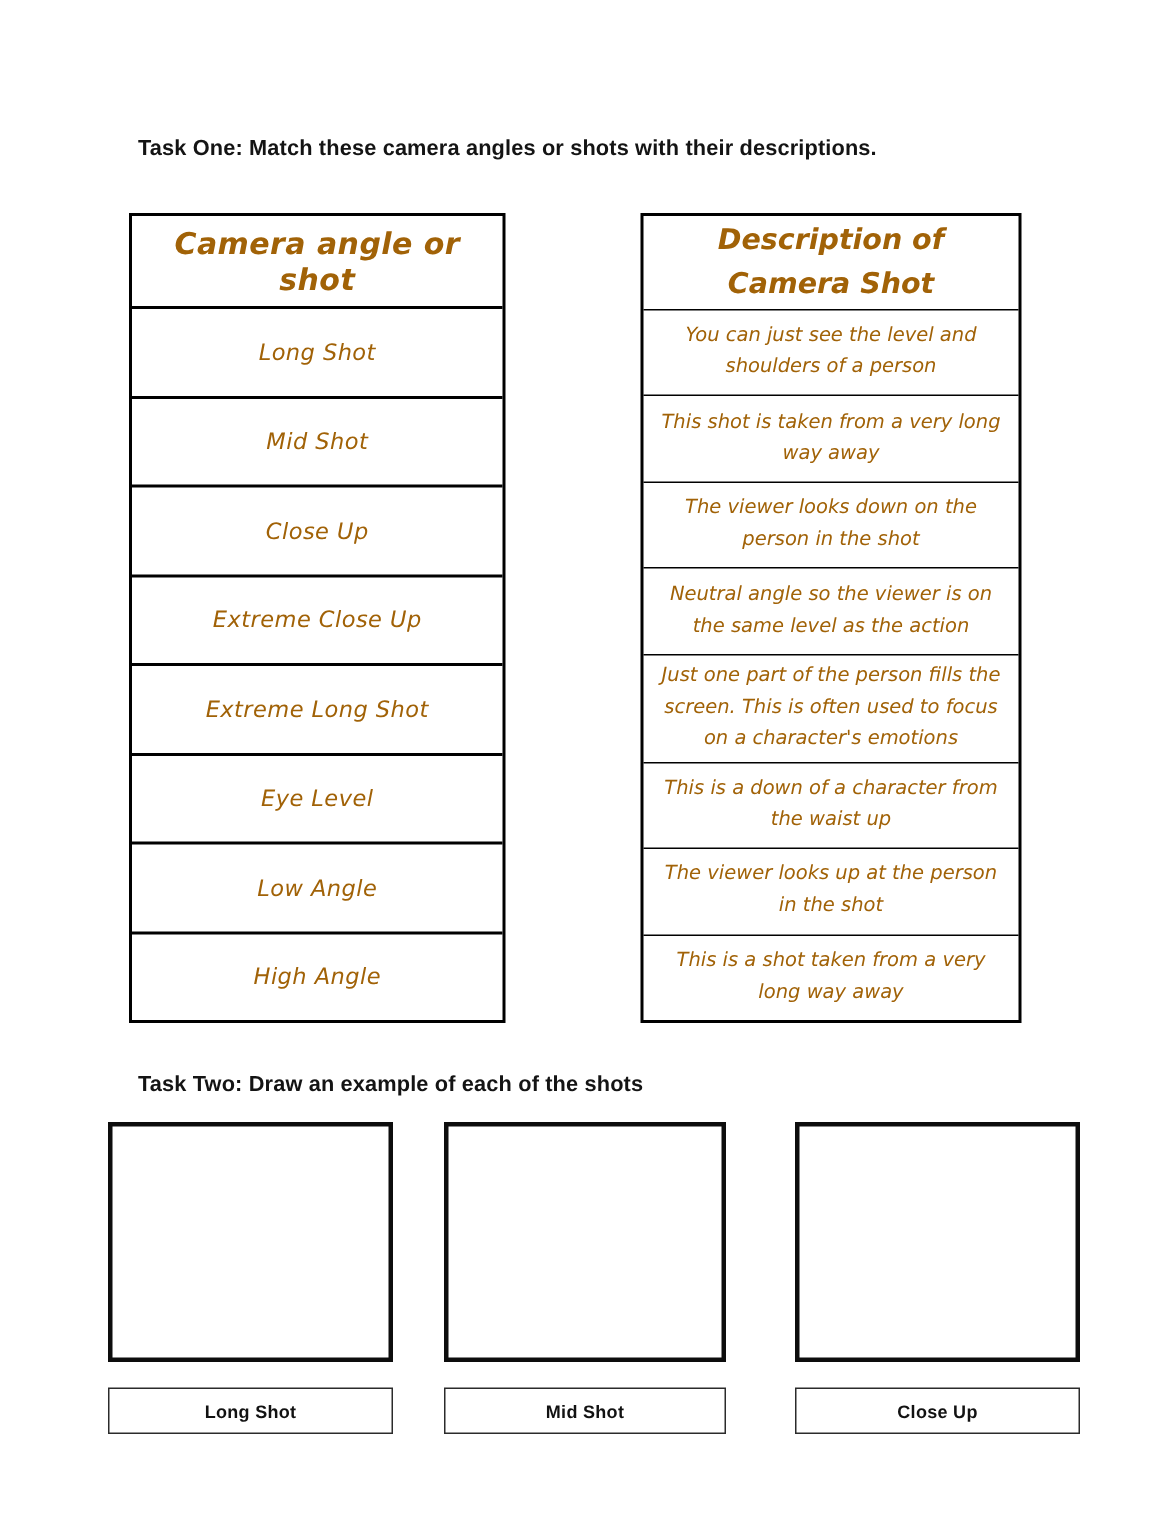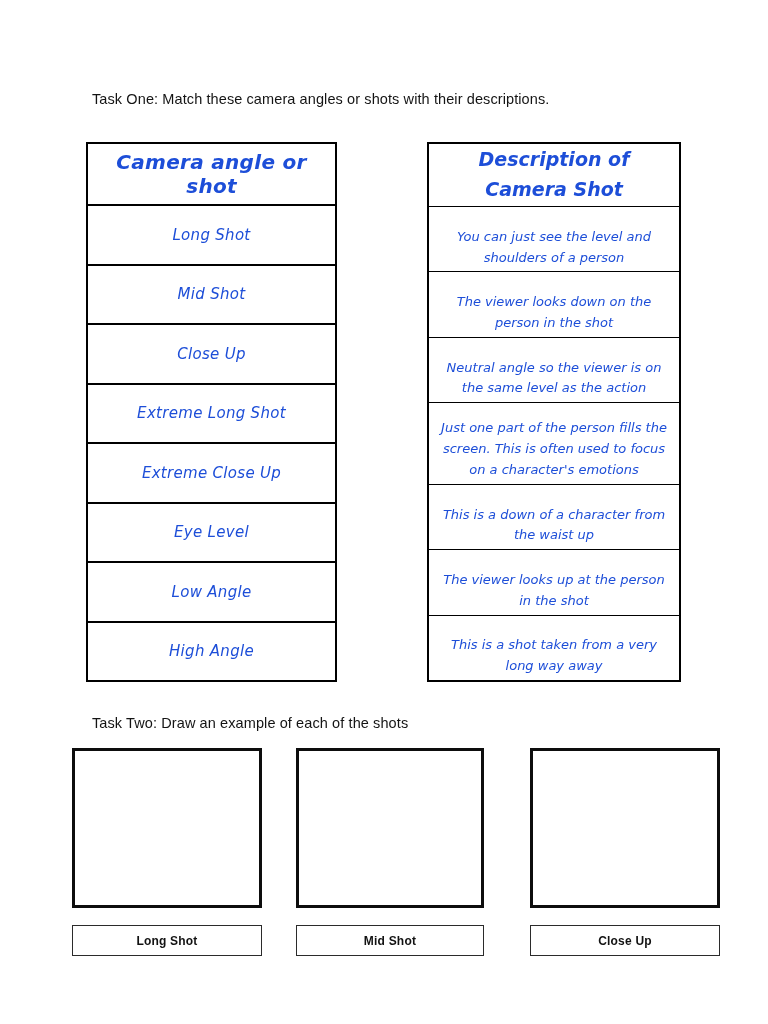--- a/index.html
+++ b/index.html
@@ -9,34 +9,34 @@
     height: 1024px;
     position: relative;
     font-family: "Liberation Sans", sans-serif;
     color: #111;
     overflow: hidden;
   }
 
   .task-heading {
     position: absolute;
     font-family: "Liberation Sans", sans-serif;
-    font-weight: normal;
+    font-weight: bold;
     font-size: 14.5px;
     letter-spacing: 0.1px;
     color: #141414;
     white-space: nowrap;
   }
   #task-one-heading { left: 92px; top: 91px; }
   #task-two-heading { left: 92px; top: 715px; }
 
   
   .hand {
     font-family: "DejaVu Sans", sans-serif;
     font-style: italic;
-    color: #1d4ed8;
+    color: #a16207;
   }
 
   .tbl {
     position: absolute;
     top: 142px;
     height: 540px;
     background: #fff;
     display: flex;
     flex-direction: column;
   }
@@ -53,21 +53,21 @@
 
   .cell {
     display: flex;
     align-items: center;
     justify-content: center;
     text-align: center;
     flex: 1 1 0;
     min-height: 0;
   }
   #camera-table .cell { border-top: 2px solid #000; }
-  #description-table .cell { border-top: 1.5px solid #000; align-items: flex-end; }
+  #description-table .cell { border-top: 1.5px solid #000; }
   .cell.header-cell { border-top: none !important; }
 
   #camera-table .header-cell {
     flex: 0 0 60px;
     font-size: 20px;
     font-weight: 600;
     letter-spacing: 0.3px;
   }
   #camera-table .body-cell {
     font-size: 15px;
@@ -127,32 +127,33 @@
 
 <div>
 
   <div class="task-heading" id="task-one-heading">Task One: Match these camera angles or shots with their descriptions.</div>
 
   <div class="tbl" id="camera-table">
     <div class="cell header-cell hand">Camera angle or shot</div>
     <div class="cell body-cell hand">Long Shot</div>
     <div class="cell body-cell hand">Mid Shot</div>
     <div class="cell body-cell hand">Close Up</div>
+    <div class="cell body-cell hand">Extreme Close Up</div>
     <div class="cell body-cell hand">Extreme Long Shot</div>
-    <div class="cell body-cell hand">Extreme Close Up</div>
     <div class="cell body-cell hand">Eye Level</div>
     <div class="cell body-cell hand">Low Angle</div>
     <div class="cell body-cell hand">High Angle</div>
   </div>
 
   <div class="tbl" id="description-table">
     <div class="cell header-cell hand">
       <span>Description of Camera Shot</span>
     </div>
     <div class="cell body-cell hand">You can just see the level and shoulders of a person</div>
+    <div class="cell body-cell hand">This shot is taken from a very long way away</div>
     <div class="cell body-cell hand">The viewer looks down on the person in the shot</div>
     <div class="cell body-cell hand">Neutral angle so the viewer is on the same level as the action</div>
     <div class="cell body-cell hand tall">Just one part of the person fills the screen. This is often used to focus on a character's emotions</div>
     <div class="cell body-cell hand">This is a down of a character from the waist up</div>
     <div class="cell body-cell hand">The viewer looks up at the person in the shot</div>
     <div class="cell body-cell hand">This is a shot taken from a very long way away</div>
   </div>
 
   <div class="task-heading" id="task-two-heading">Task Two: Draw an example of each of the shots</div>
 

